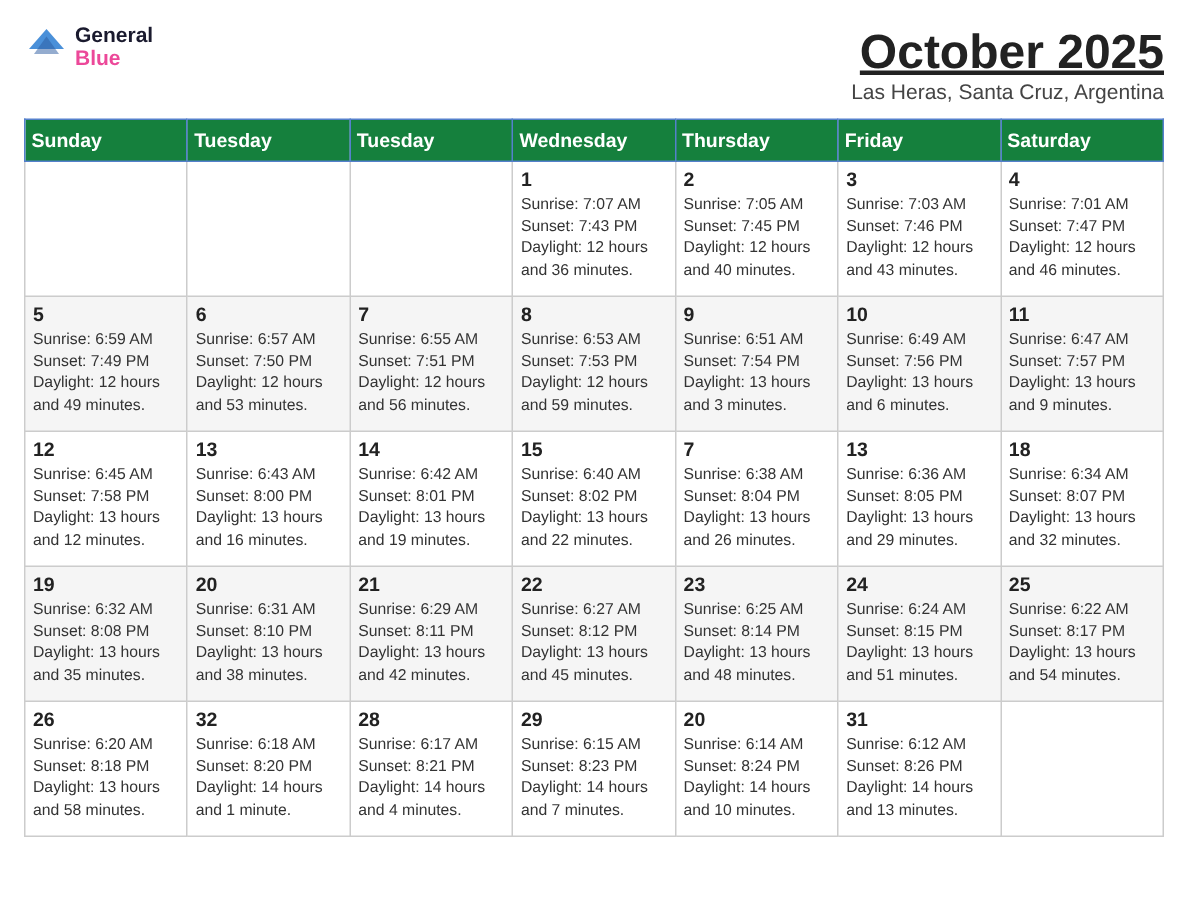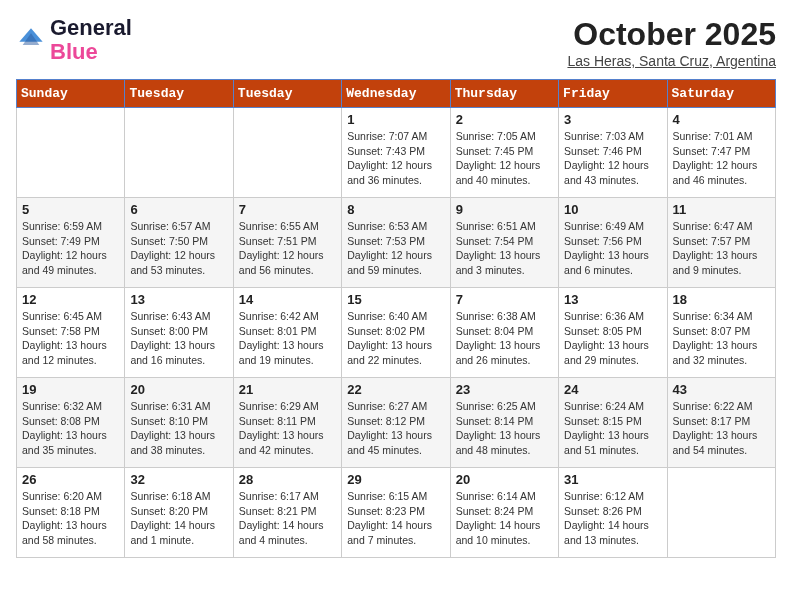--- a/index.html
+++ b/index.html
@@ -15,54 +15,53 @@
       justify-content: space-between;
       align-items: flex-start;
       margin-bottom: 10px;
     }
     .logo {
       display: flex;
       align-items: center;
       gap: 4px;
     }
     .logo-text {
-      font-size: 22px;
+      font-size: 14px;
       font-weight: bold;
       color: #1a1a2e;
       line-height: 1.1;
     }
     .logo-text span {
       color: #ec4899;
     }
     .logo-icon {
       width: 30px;
       height: 30px;
     }
     .title-block {
       text-align: right;
     }
     .month-title {
       font-size: 32px;
       font-weight: bold;
       color: #222;
+      text-decoration: underline;
     }
     .subtitle {
       font-size: 14px;
       color: #444;
-      text-decoration: underline;
     }
     table {
       width: 100%;
       border-collapse: collapse;
       font-size: 11px;
     }
     thead tr {
-      background: #c2410c;
+      background: #15803d;
       color: #fff;
-      font-family: Liberation Mono, monospace;
     }
     thead th {
       padding: 6px 4px;
       text-align: left;
       font-size: 13px;
       font-weight: bold;
       border: 1px solid #5580cc;
     }
     tbody tr {
       vertical-align: top;
@@ -226,21 +225,21 @@
         </td>
         <td>
           <span class="day-num">23</span>
           <div class="day-info">Sunrise: 6:25 AM<br>Sunset: 8:14 PM<br>Daylight: 13 hours<br>and 48 minutes.</div>
         </td>
         <td>
           <span class="day-num">24</span>
           <div class="day-info">Sunrise: 6:24 AM<br>Sunset: 8:15 PM<br>Daylight: 13 hours<br>and 51 minutes.</div>
         </td>
         <td>
-          <span class="day-num">43</span>
+          <span class="day-num">25</span>
           <div class="day-info">Sunrise: 6:22 AM<br>Sunset: 8:17 PM<br>Daylight: 13 hours<br>and 54 minutes.</div>
         </td>
       </tr>
       <tr>
         <td>
           <span class="day-num">26</span>
           <div class="day-info">Sunrise: 6:20 AM<br>Sunset: 8:18 PM<br>Daylight: 13 hours<br>and 58 minutes.</div>
         </td>
         <td>
           <span class="day-num">32</span>

